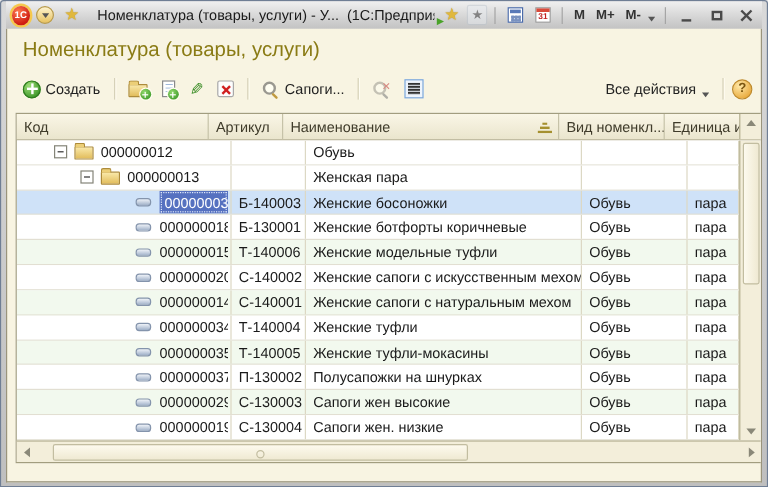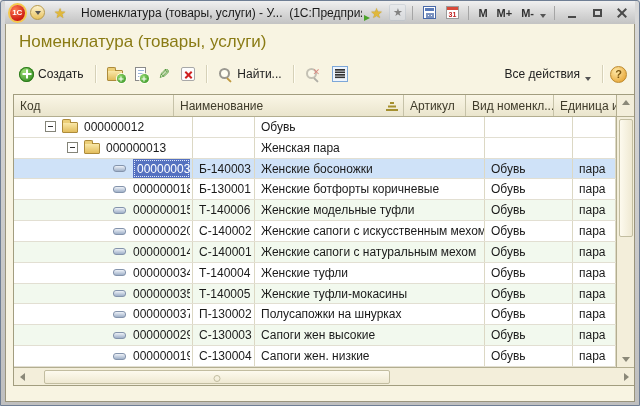--- a/index.html
+++ b/index.html
@@ -202,21 +202,21 @@
       </span>
       <span class="tbtn">
         <span class="pencil-icon">✎</span>
       </span>
       <span class="tbtn">
         <span class="del-icon"></span>
       </span>
       <span class="tsep"></span>
       <span class="tbtn">
         <span class="mag"></span>
-        <span>Найти...</span>
+        <span>Сапоги...</span>
       </span>
       <span class="tsep"></span>
       <span class="tbtn">
         <span class="mag mag-clear">
             <span class="mag-x">✕</span>
           </span>
       </span>
       <span class="tbtn">
         <span class="list-icon">
             <i></i>
@@ -227,31 +227,31 @@
         <span>Все действия</span>
         <span class="caret"></span>
       </span>
       <span class="tsep"></span>
       <span class="help-circle">?</span>
     </div>
 
     <div class="grid">
       <div class="ghead">
         <span class="hcell c0">Код</span>
+        <span class="hcell c1">Артикул</span>
         <span class="hcell c2">
             <span>Наименование</span>
           <svg class="sort-icon" width="12" height="9" viewBox="0 0 12 9">
               <g fill="#a5902f">
                 <rect x="4" y="0" width="4" height="2"></rect>
                 <rect x="2" y="3.5" width="8" height="2"></rect>
                 <rect x="0" y="7" width="12" height="2"></rect>
               </g>
             </svg>
         </span>
-        <span class="hcell c1">Артикул</span>
         <span class="hcell c3">Вид номенкл...</span>
         <span class="hcell c4">Единица и</span>
         <span class="vscroll" style="border-bottom:none">
             <span class="tri-u"></span>
           </span>
       </div>
 
       <div style="display:flex; flex:1; overflow:hidden;">
         <div class="rows-wrap" style="flex:1" id="table-body">
             <div class="trow">

